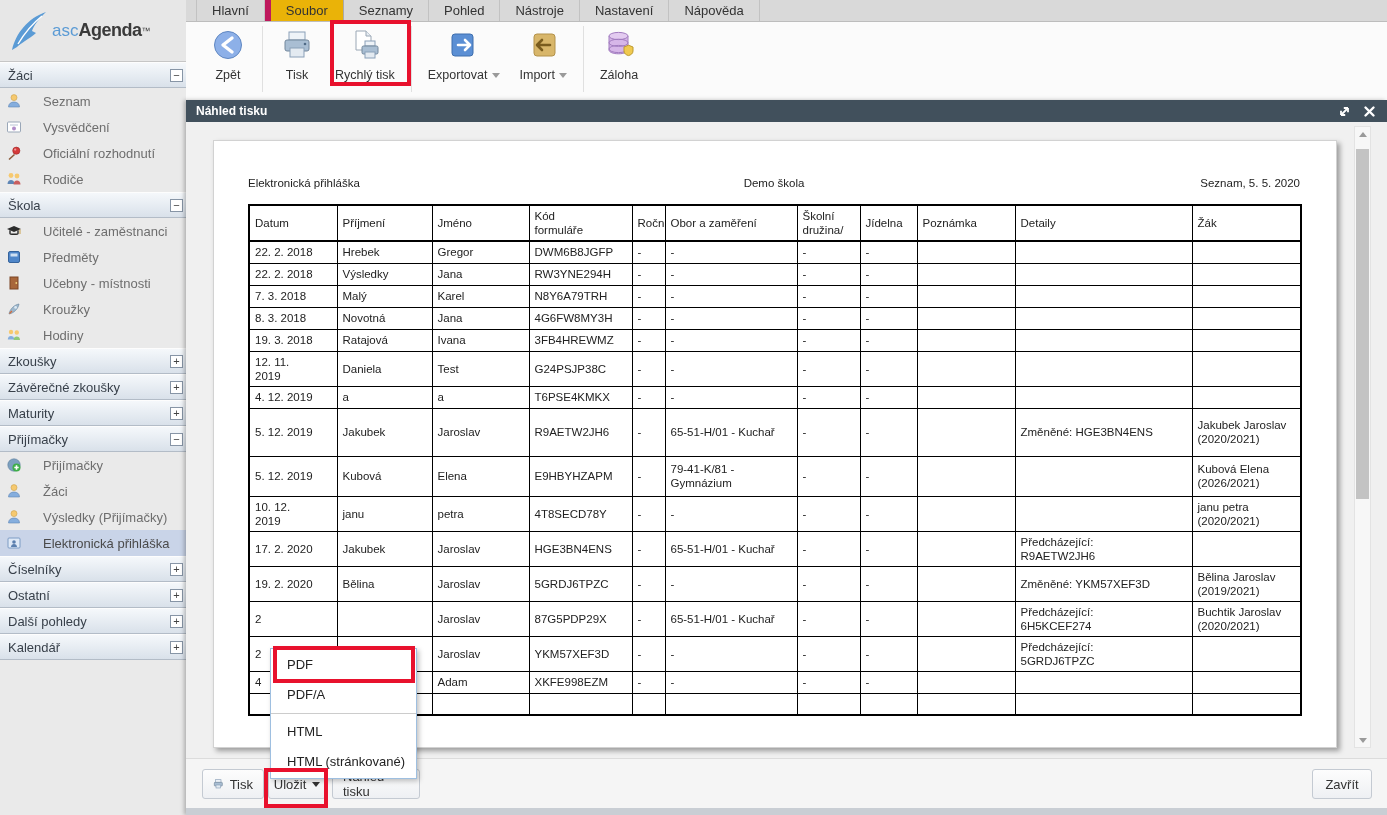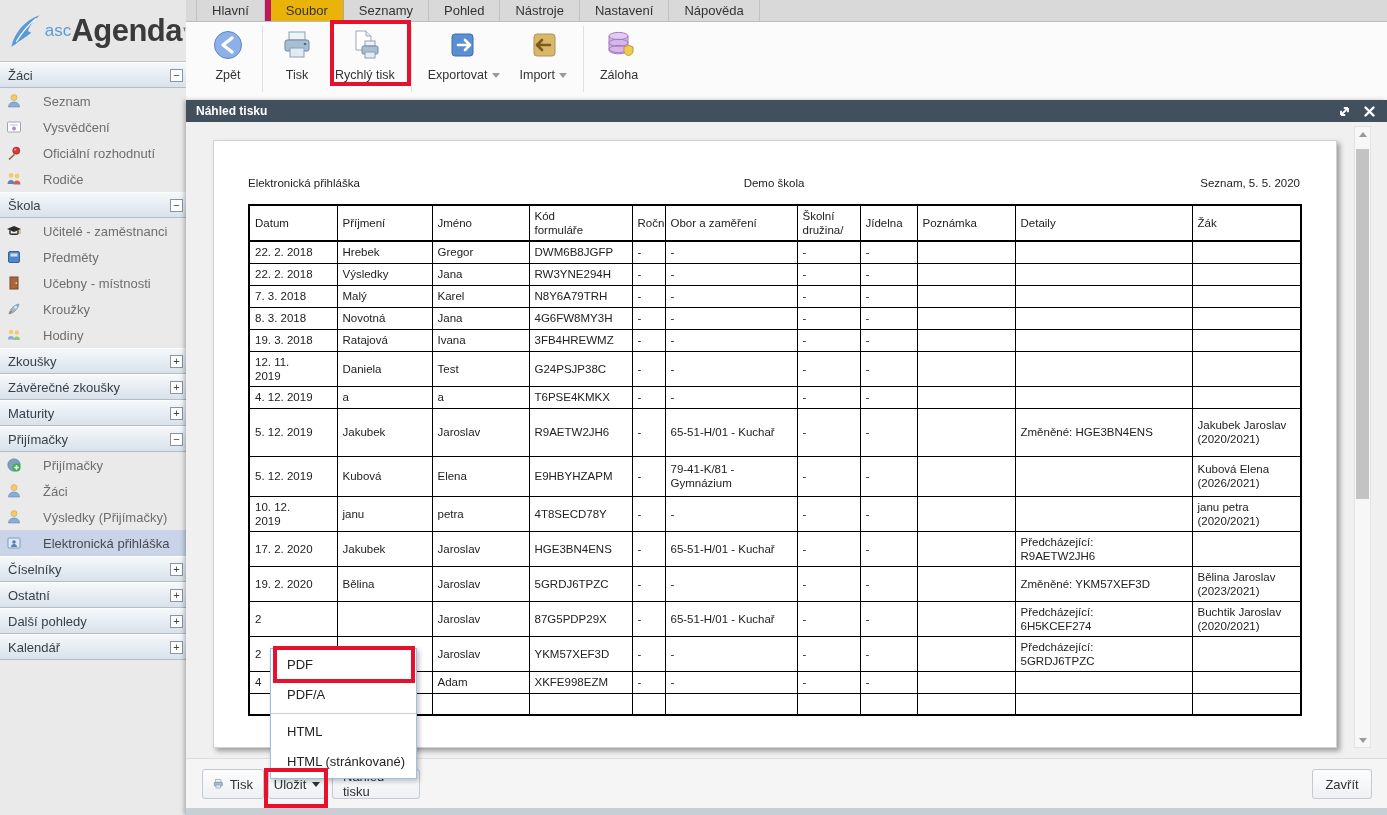--- a/index.html
+++ b/index.html
@@ -6,21 +6,21 @@
   html,body { width:1387px; height:815px; overflow:hidden;
     font-family:"Liberation Sans","DejaVu Sans",sans-serif; background:#e9e9e9; }
   body { position:relative; }
 
   
   #sidebar { position:absolute; left:0; top:0; width:192px; height:815px;
     background:#eaeaea; border-right:1px solid #b9b9b9; }
   #logo { height:62px; display:flex; align-items:center; padding-left:8px;
     border-bottom:1px solid #c6c6c6; background:#e7e7e7; }
   #logo .logo-asc { color:#5b9bd5; font-size:17px; margin-left:2px; }
-  #logo .logo-agenda { color:#3a3a3a; font-size:31px; font-weight:bold; letter-spacing:-0.5px; }
+  #logo .logo-agenda { color:#3a3a3a; font-size:18px; font-weight:bold; letter-spacing:-0.5px; }
   #logo .logo-tm { color:#3a3a3a; font-size:9px; vertical-align:super; }
   .sb-header { height:26px; display:flex; align-items:center; padding:0 8px;
     background:linear-gradient(#f5f8fb,#d9e1ea); border-top:1px solid #fdfdfd;
     border-bottom:1px solid #b3bcc7; color:#38404a; font-size:13px; cursor:pointer; }
   .sb-hlabel { flex:1; }
   .sb-toggle { width:13px; height:13px; border:1px solid #8795a6; background:#fff;
     font-size:11px; line-height:11px; text-align:center; color:#444; }
   .sb-item { height:26px; display:flex; align-items:center; gap:21px; padding:0 6px;
     color:#6e6e6e; font-size:13px; cursor:pointer; }
   .sb-item.selected { background:#c9d4e8; color:#4a4a4a; }
@@ -596,21 +596,21 @@
               <td class="col0">19. 2. 2020</td>
               <td class="col1">Bělina</td>
               <td class="col2">Jaroslav</td>
               <td class="col3">5GRDJ6TPZC</td>
               <td class="col4">-</td>
               <td class="col5">-</td>
               <td class="col6">-</td>
               <td class="col7">-</td>
               <td class="col8"></td>
               <td class="col9">Změněné: YKM57XEF3D</td>
-              <td class="col10">Bělina Jaroslav (2023/2021)</td>
+              <td class="col10">Bělina Jaroslav (2019/2021)</td>
             </tr>
             <tr>
               <td class="col0">2</td>
               <td class="col1"></td>
               <td class="col2">Jaroslav</td>
               <td class="col3">87G5PDP29X</td>
               <td class="col4">-</td>
               <td class="col5">65-51-H/01 - Kuchař</td>
               <td class="col6">-</td>
               <td class="col7">-</td>

